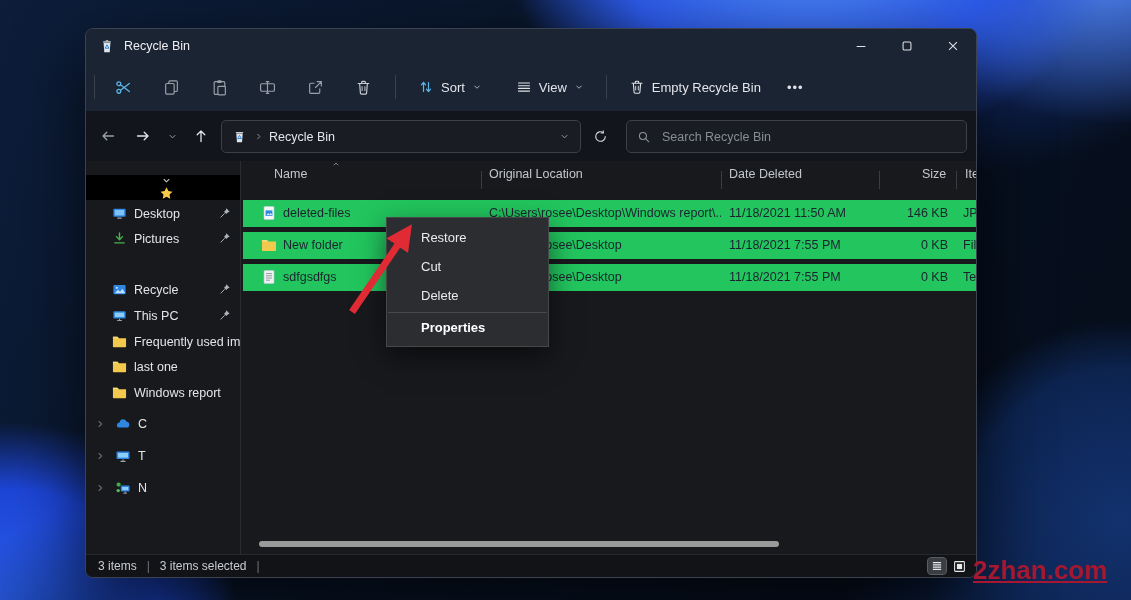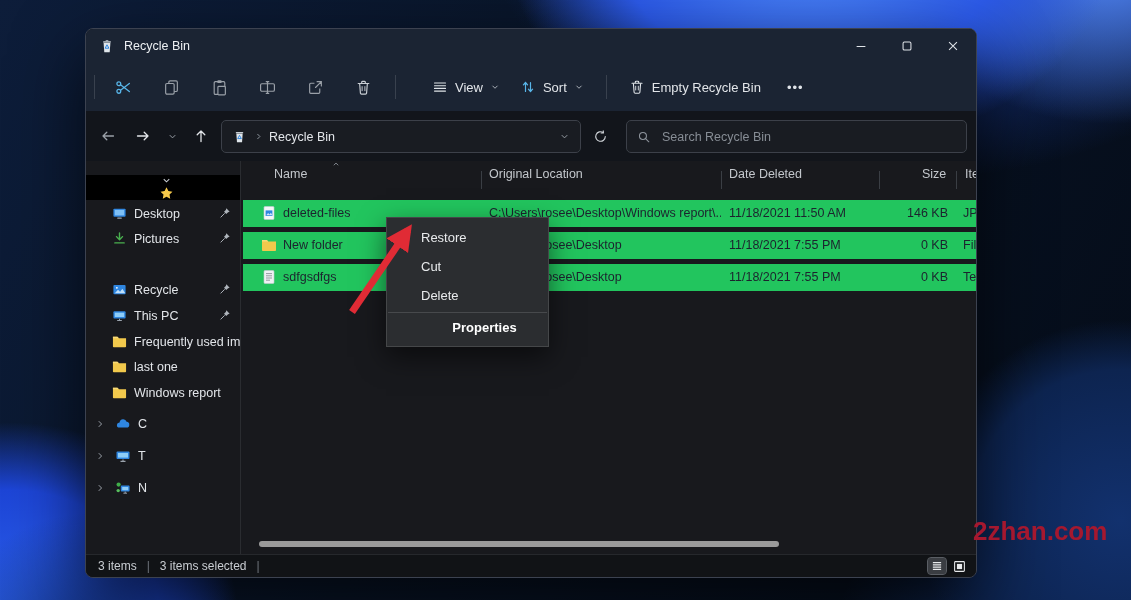--- a/index.html
+++ b/index.html
@@ -64,25 +64,25 @@
   .statusbar{position:absolute;left:0;bottom:0;right:0;height:22px;background:#111316;border-top:1px solid #26282c;
     display:flex;align-items:center;color:#c9cdd2;font-size:12px;}
   .statusbar .sep{color:#6f747b;margin:0 10px;}
   .view-toggles{position:absolute;right:8px;bottom:3px;display:flex;gap:4px;}
   .vt-btn{width:18px;height:16px;display:flex;align-items:center;justify-content:center;border-radius:3px;}
   .vt-btn.sel{background:#3a3d42;outline:1px solid #5a5e64;}
   
   .ctx-menu{position:absolute;left:300px;top:188px;width:163px;background:#2b2d30;border:1px solid #454749;
     border-radius:0;box-shadow:0 10px 26px rgba(0,0,0,.55);padding:5px 0;z-index:50;box-sizing:border-box;}
   .ctx-item{height:29px;line-height:29px;padding-left:34px;color:#e8eaec;font-size:13px;}
-  .ctx-item.bold{font-weight:700;color:#fff;height:26px;line-height:26px;text-align:center;}
+  .ctx-item.bold{font-weight:700;color:#fff;height:26px;line-height:26px;}
   .ctx-sep{height:1px;background:#47494c;margin:2px 1px;}
   
   .arrow-overlay{position:absolute;left:330px;top:200px;z-index:60;}
-  .watermark{position:absolute;left:973px;top:516px;z-index:70;font-size:26px;font-weight:700;color:#a5182f;letter-spacing:0;}
+  .watermark{position:absolute;left:973px;top:555px;z-index:70;font-size:26px;font-weight:700;color:#a5182f;letter-spacing:0;text-decoration:underline;}
   svg{display:block;}
 </style>
 </head>
 <body>
 
 <div class="screen">
 
   <div class="window">
     <div class="chrome"></div>
 
@@ -153,34 +153,34 @@
       <div class="tb-icon-btn" style="margin-left:8px">
         <svg width="17" height="17" viewBox="0 0 16 16">
             <path d="M3 4.2h10" stroke="#c9ced4" stroke-width="1.1" stroke-linecap="round"></path>
             <path d="M6.3 4V3a.8.8 0 0 1 .8-.8h1.8a.8.8 0 0 1 .8.8v1" fill="none" stroke="#c9ced4" stroke-width="1.1"></path>
             <path d="M4.4 4.4l.7 8.9a1 1 0 0 0 1 .9h3.8a1 1 0 0 0 1-.9l.7-8.9" fill="none" stroke="#c9ced4" stroke-width="1.1"></path>
             <path d="M6.7 6.8v4.6M9.3 6.8v4.6" stroke="#c9ced4" stroke-width=".9"></path>
           </svg>
       </div>
       <div class="tb-sep" style="margin:0 12px"></div>
 
-      <div class="tb-btn" style="margin-left:14px">
-        <svg width="16" height="16" viewBox="0 0 16 16">
-            <path d="M2.5 4h11M2.5 6.7h11M2.5 9.4h11M2.5 12.1h11" stroke="#dfe3e8" stroke-width="1.1" stroke-linecap="round"></path>
-          </svg>
-        <span class="tb-label">View</span>
+      <div class="tb-btn">
+        <svg width="16" height="16" viewBox="0 0 16 16">
+            <path d="M5.5 12.5v-9M5.5 3.5L3.4 5.8M5.5 3.5l2.1 2.3M10.5 3.5v9M10.5 12.5l-2.1-2.3M10.5 12.5l2.1-2.3" fill="none" stroke="#58b5e8" stroke-width="1.2" stroke-linecap="round" stroke-linejoin="round"></path>
+          </svg>
+        <span class="tb-label">Sort</span>
         <svg width="10" height="10" viewBox="0 0 16 16">
             <path d="M4 6l4 4 4-4" fill="none" stroke="#c9ced4" stroke-width="1.3"></path>
           </svg>
       </div>
-      <div class="tb-btn">
-        <svg width="16" height="16" viewBox="0 0 16 16">
-            <path d="M5.5 12.5v-9M5.5 3.5L3.4 5.8M5.5 3.5l2.1 2.3M10.5 3.5v9M10.5 12.5l-2.1-2.3M10.5 12.5l2.1-2.3" fill="none" stroke="#58b5e8" stroke-width="1.2" stroke-linecap="round" stroke-linejoin="round"></path>
-          </svg>
-        <span class="tb-label">Sort</span>
+      <div class="tb-btn" style="margin-left:14px">
+        <svg width="16" height="16" viewBox="0 0 16 16">
+            <path d="M2.5 4h11M2.5 6.7h11M2.5 9.4h11M2.5 12.1h11" stroke="#dfe3e8" stroke-width="1.1" stroke-linecap="round"></path>
+          </svg>
+        <span class="tb-label">View</span>
         <svg width="10" height="10" viewBox="0 0 16 16">
             <path d="M4 6l4 4 4-4" fill="none" stroke="#c9ced4" stroke-width="1.3"></path>
           </svg>
       </div>
       <div class="tb-sep" style="margin:0 12px"></div>
 
       <div class="tb-btn">
         <svg width="16" height="16" viewBox="0 0 16 16">
             <path d="M3 4.2h10" stroke="#dfe3e8" stroke-width="1.1" stroke-linecap="round"></path>
             <path d="M6.3 4V3a.8.8 0 0 1 .8-.8h1.8a.8.8 0 0 1 .8.8v1" fill="none" stroke="#dfe3e8" stroke-width="1.1"></path>

